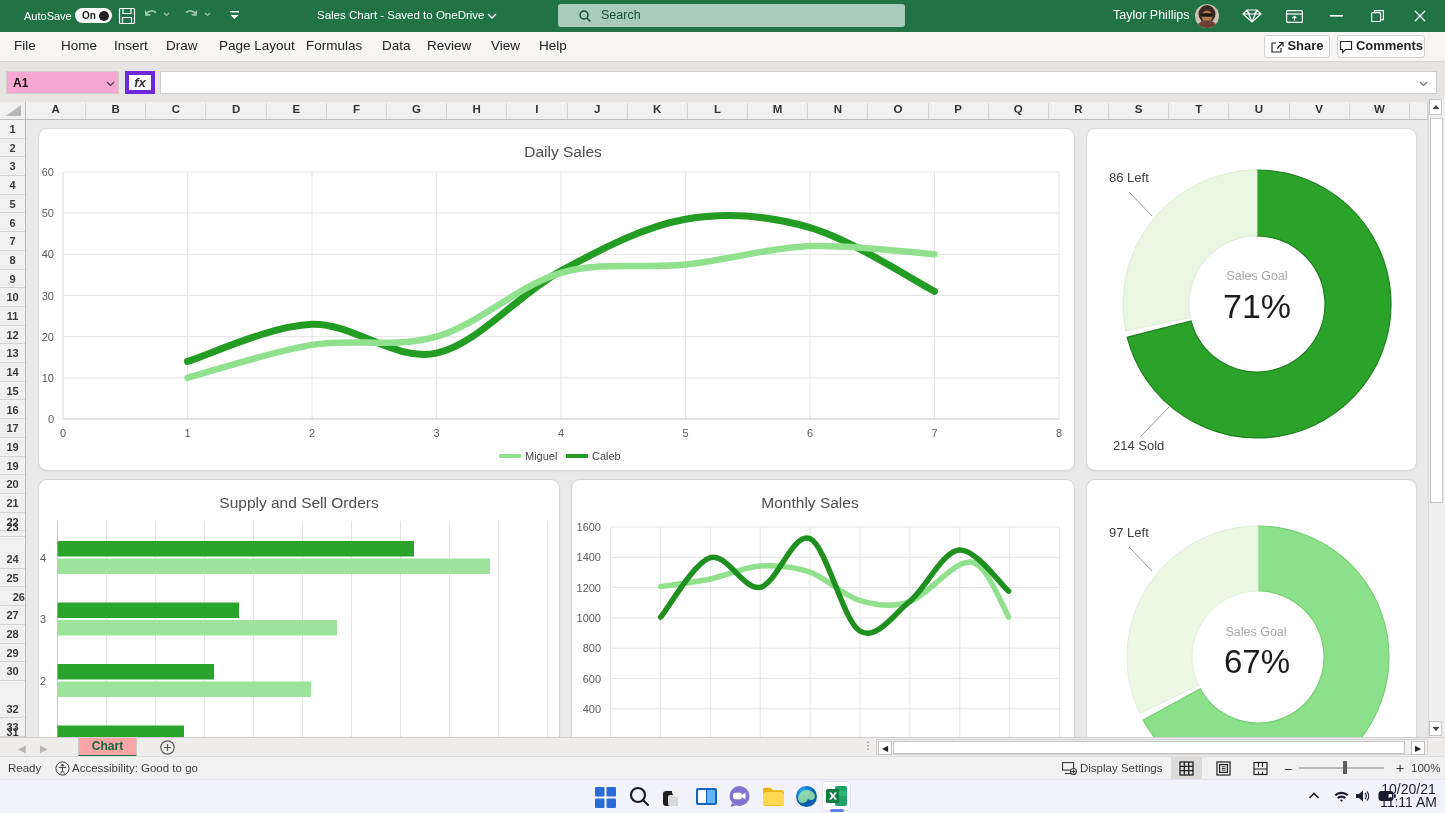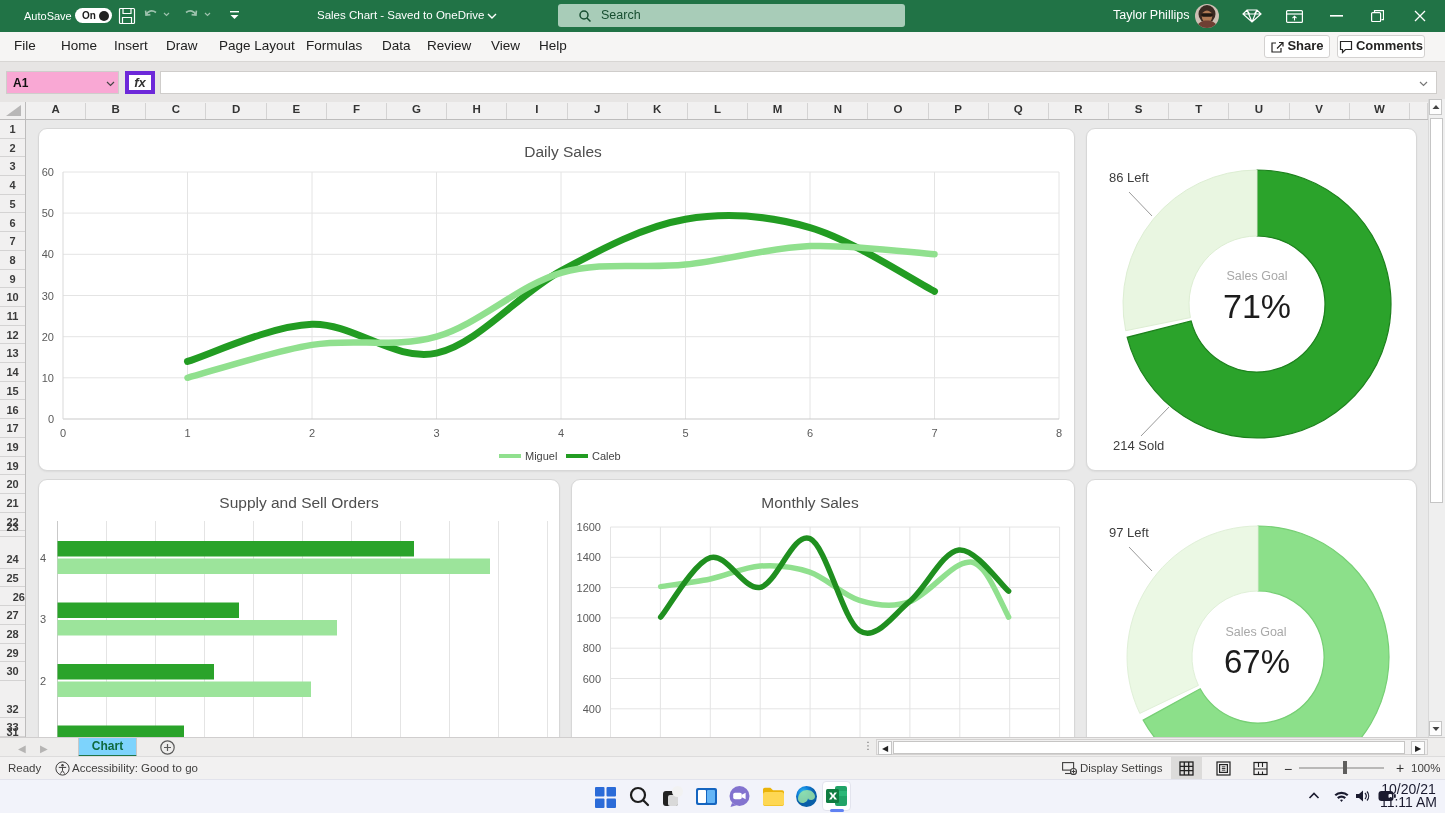--- a/index.html
+++ b/index.html
@@ -41,21 +41,21 @@
 
 #sheet { position:absolute; left:26px; top:120px; width:1405px; height:617px; background:#e9e9e9; overflow:hidden; }
 .card { position:absolute; background:#fff; border:1px solid #d7d7d7; border-radius:9px; box-shadow:0 1px 2px rgba(0,0,0,0.06); }
 
 
 #vscroll { position:absolute; left:1428px; top:99px; width:17px; height:638px; background:#efefef; border-left:1px solid #d9d9d9; }
 #vthumb { position:absolute; left:1px; top:19px; width:13px; height:385px; background:#ffffff; border:1px solid #c5c5c5; }
 
 
 #tabbar { position:absolute; left:0; top:737px; width:1445px; height:19px; background:#eeedec; border-top:1px solid #d0cece; }
-#chart-tab { position:absolute; left:78px; top:0px; width:59px; height:19px; background:#7dd3fc; border-left:1px solid #c9c8c7; border-right:1px solid #c9c8c7; border-bottom:2px solid #217346; font-size:12px; font-weight:bold; color:#0f6a3f; text-align:center; }
+#chart-tab { position:absolute; left:78px; top:0px; width:59px; height:19px; background:#fca5a5; border-left:1px solid #c9c8c7; border-right:1px solid #c9c8c7; border-bottom:2px solid #217346; font-size:12px; font-weight:bold; color:#0f6a3f; text-align:center; }
 
 #statusbar { position:absolute; left:0; top:756px; width:1445px; height:23px; background:#f2f1f1; border-top:1px solid #dddcdc; font-size:11.5px; color:#3f3e3d; }
 
 #taskbar { position:absolute; left:0; top:779px; width:1445px; height:34px; background:#f2f3fa; border-top:1px solid #e2e3ec; }
 .tico { position:absolute; top:4px; width:25px; height:25px; }
 #tray { position:absolute; right:8px; top:3px; text-align:center; font-size:14px; color:#1b1b2f; line-height:13px; }
 </style>
 </head>
 <body>
 <div id="app">

